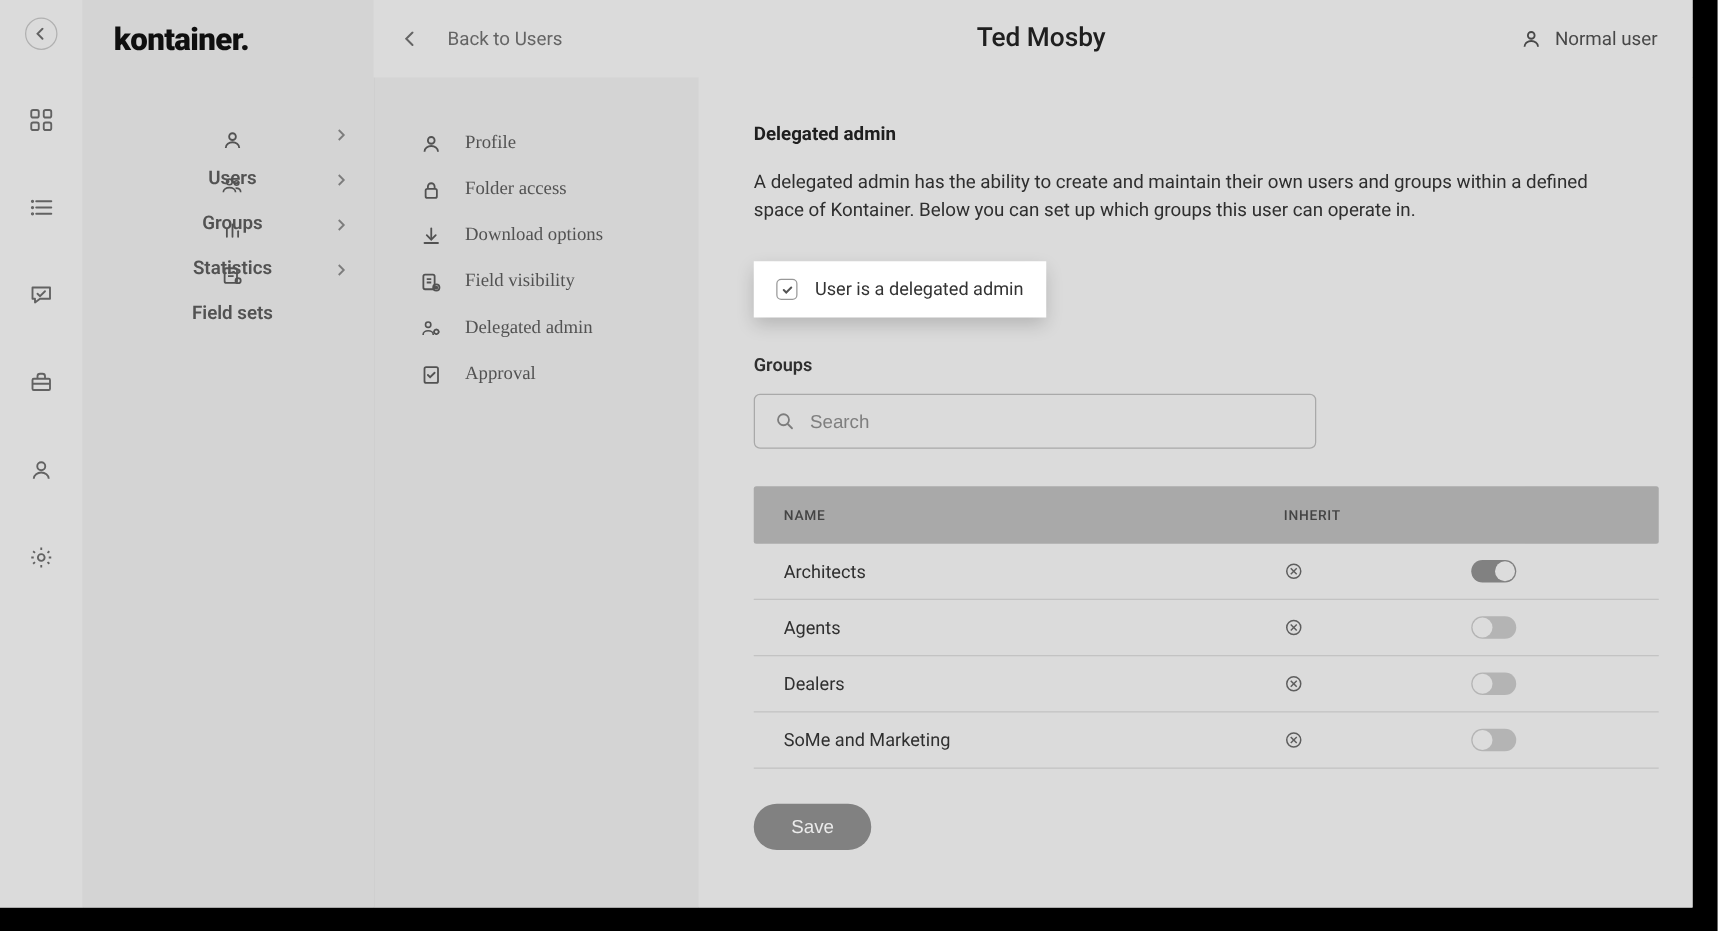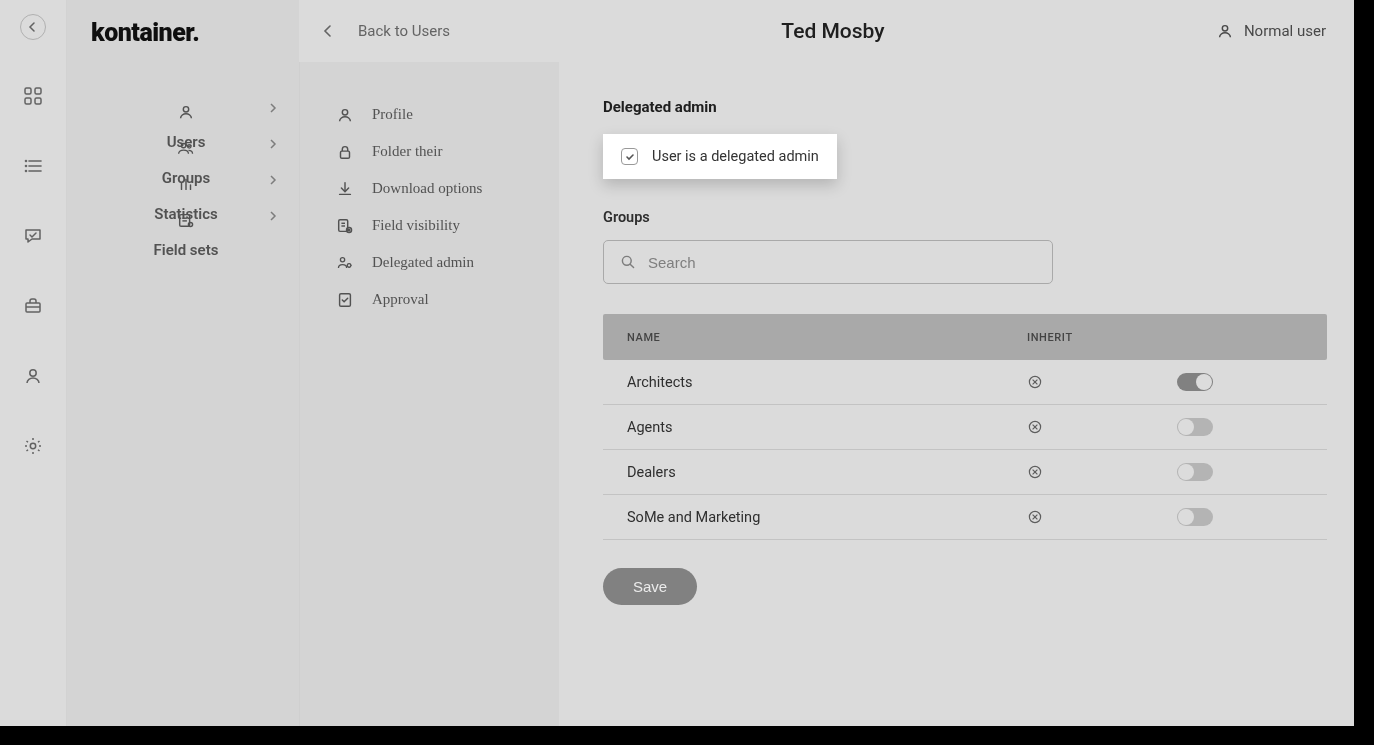--- a/index.html
+++ b/index.html
@@ -429,21 +429,21 @@
             </span>
           <span>Profile</span>
         </div>
         <div class="sub-item">
           <span>
               <svg width="18" height="18" viewBox="0 0 20 20" fill="none" stroke="currentColor" stroke-width="1.6">
                 <rect x="5" y="9" width="10" height="8" rx="1.5"></rect>
                 <path d="M7 9V7a3 3 0 016 0v2"></path>
               </svg>
             </span>
-          <span>Folder their</span>
+          <span>Folder access</span>
         </div>
         <div class="sub-item">
           <span>
               <svg width="18" height="18" viewBox="0 0 20 20" fill="none" stroke="currentColor" stroke-width="1.6" stroke-linecap="round">
                 <path d="M10 3v9"></path>
                 <path d="M6 9l4 4 4-4"></path>
                 <path d="M4 16h12"></path>
               </svg>
             </span>
           <span>Download options</span>
@@ -477,20 +477,21 @@
                 <rect x="4" y="3" width="12" height="14" rx="1.5"></rect>
                 <path d="M7 10l2 2 4-4" stroke-linecap="round"></path>
               </svg>
             </span>
           <span>Approval</span>
         </div>
       </div>
 
       <div class="detail-pane">
         <div class="section-title">Delegated admin</div>
+        <div class="section-desc">A delegated admin has the ability to create and maintain their own users and groups within a defined space of Kontainer. Below you can set up which groups this user can operate in.</div>
 
         <div class="check-card">
           <div class="checkbox">
             <svg width="10" height="10" viewBox="0 0 10 10">
                 <path d="M2 5l2 2 4-4" stroke="currentColor" stroke-width="1.6" fill="none" stroke-linecap="round"></path>
               </svg>
           </div>
           <div class="check-label">User is a delegated admin</div>
         </div>
 

